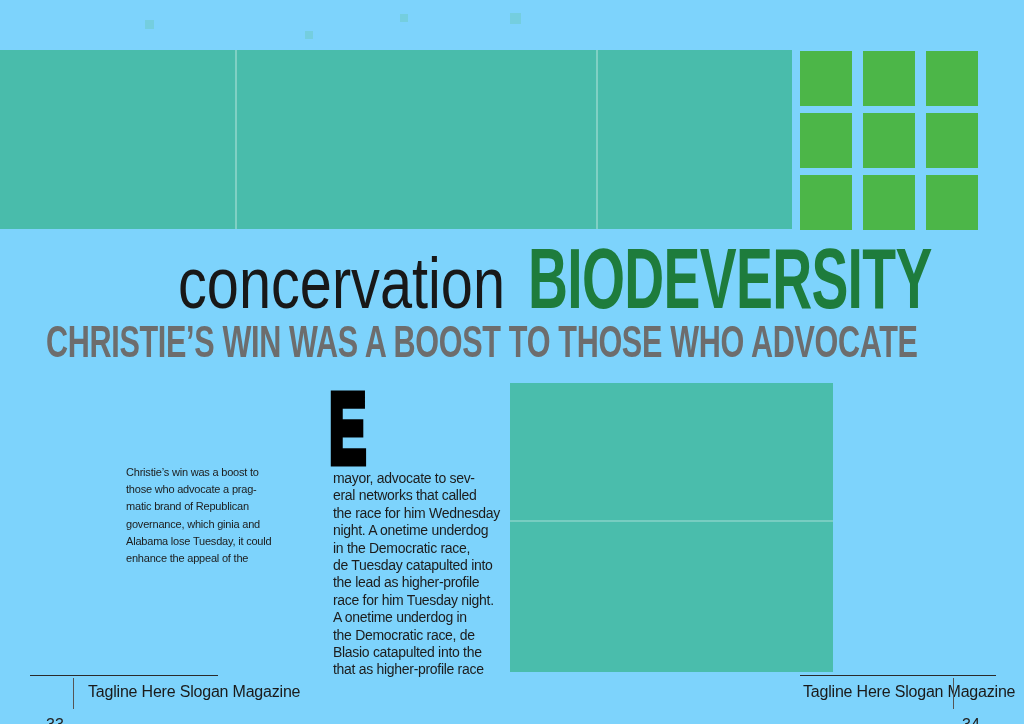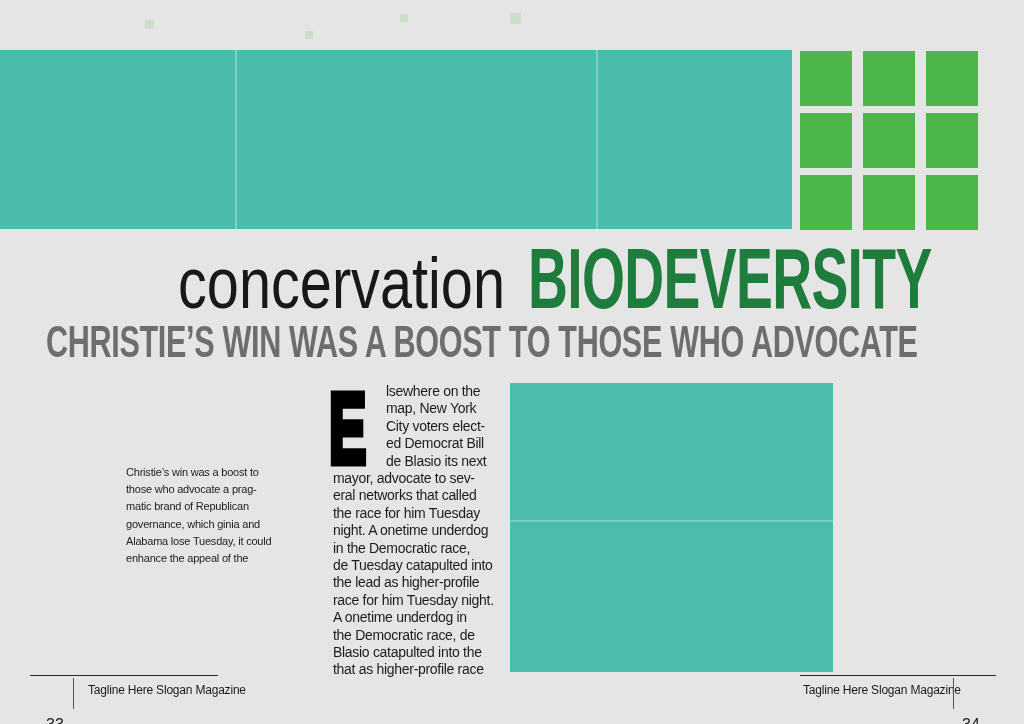--- a/index.html
+++ b/index.html
@@ -1,16 +1,16 @@
 <!DOCTYPE html>
 <html><head>
 <meta charset="utf-8">
 <style>
   html,body{margin:0;padding:0;background:#ffffff;}
-  .canvas{position:relative;width:1024px;height:724px;background:#e5e5e5;overflow:hidden;
+  .canvas{position:relative;width:1024px;height:724px;background:#7dd3fc;overflow:hidden;
           font-family:"Liberation Sans",sans-serif;color:#1c1c1c;}
 
   
   .tiny-sq{position:absolute;background:rgba(77,182,72,0.16);}
 
   
   .band{position:absolute;left:0;top:50px;width:792px;height:179px;background:#49bcab;}
   .band-seam{position:absolute;top:0;width:2px;height:100%;background:rgba(255,255,255,0.30);}
   .grid{position:absolute;left:800px;top:51px;display:grid;
         grid-template-columns:repeat(3,52px);grid-auto-rows:55px;gap:7px 11px;}
@@ -47,21 +47,21 @@
   
   .rule{position:absolute;height:1px;background:#2a2a2a;}
   .rule-left{left:30px;top:675px;width:188px;}
   .rule-right{left:800px;top:675px;width:196px;}
   .vbar{position:absolute;width:1px;height:31px;top:678px;background:#555;}
   .vbar-left{left:73px;}
   .vbar-right{left:953px;}
   .pgnum{position:absolute;top:716px;font-size:16px;color:#222;}
   .pg-left{left:46px;}
   .pg-right{left:962px;text-decoration:underline;}
-  .tagline{position:absolute;top:683px;font-size:12px;letter-spacing:-0.2px;color:#1a1a1a;white-space:nowrap;}
+  .tagline{position:absolute;top:683px;font-size:16px;letter-spacing:-0.2px;color:#1a1a1a;white-space:nowrap;}
   .tag-left{left:88px;}
   .tag-right{left:803px;}
 </style>
 </head>
 <body>
 
 <div class="canvas">
 
   <div class="tiny-sq" style="left:145px;top:20px;width:9px;height:9px;"></div>
   <div class="tiny-sq" style="left:305px;top:31px;width:8px;height:8px;"></div>
@@ -93,32 +93,25 @@
     <div class="ln">Christie’s win was a boost to</div>
     <div class="ln">those who advocate a prag-</div>
     <div class="ln">matic brand of Republican</div>
     <div class="ln">governance, which ginia and</div>
     <div class="ln">Alabama lose Tuesday, it could</div>
     <div class="ln">enhance the appeal of the</div>
   </div>
 
   <div class="dropcap">E</div>
 
-  <div class="col-wrapped">
-    <div class="ln">lsewhere on the</div>
-    <div class="ln">map, New York</div>
-    <div class="ln">City voters elect-</div>
-    <div class="ln">ed Democrat Bill</div>
-    <div class="ln">de Blasio its next</div>
-  </div>
 
   <div class="col-full">
     <div class="ln">mayor, advocate to sev-</div>
     <div class="ln">eral networks that called</div>
-    <div class="ln">the race for him Tuesday</div>
+    <div class="ln">the race for him Wednesday</div>
     <div class="ln">night. A onetime underdog</div>
     <div class="ln">in the Democratic race,</div>
     <div class="ln">de Tuesday catapulted into</div>
     <div class="ln">the lead as higher-profile</div>
     <div class="ln">race for him Tuesday night.</div>
     <div class="ln">A onetime underdog in</div>
     <div class="ln">the Democratic race, de</div>
     <div class="ln">Blasio catapulted into the</div>
     <div class="ln">that as higher-profile race</div>
   </div>

